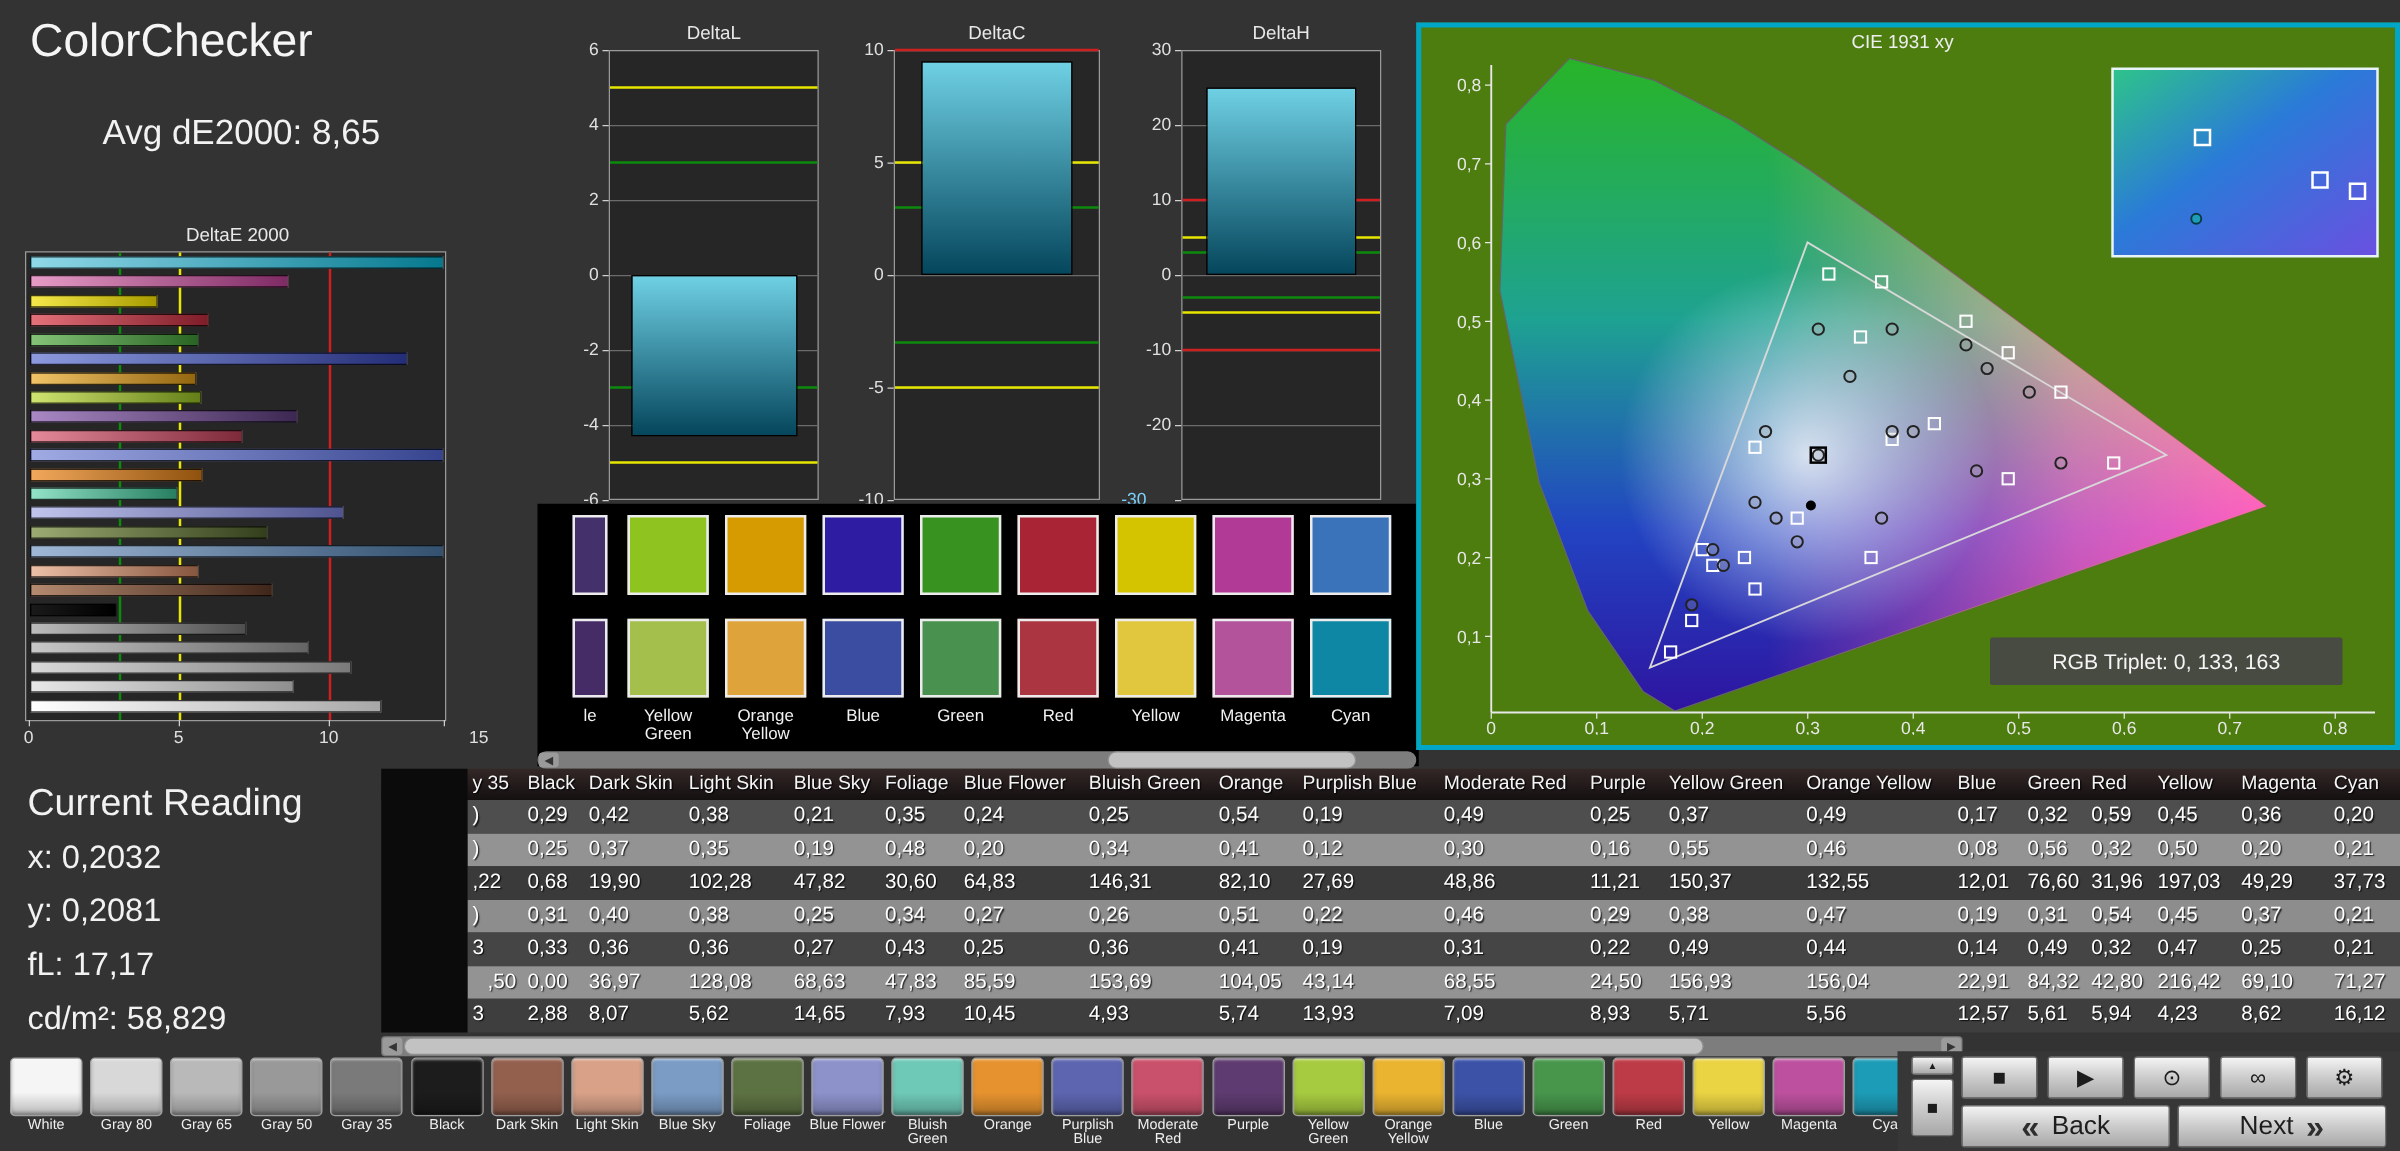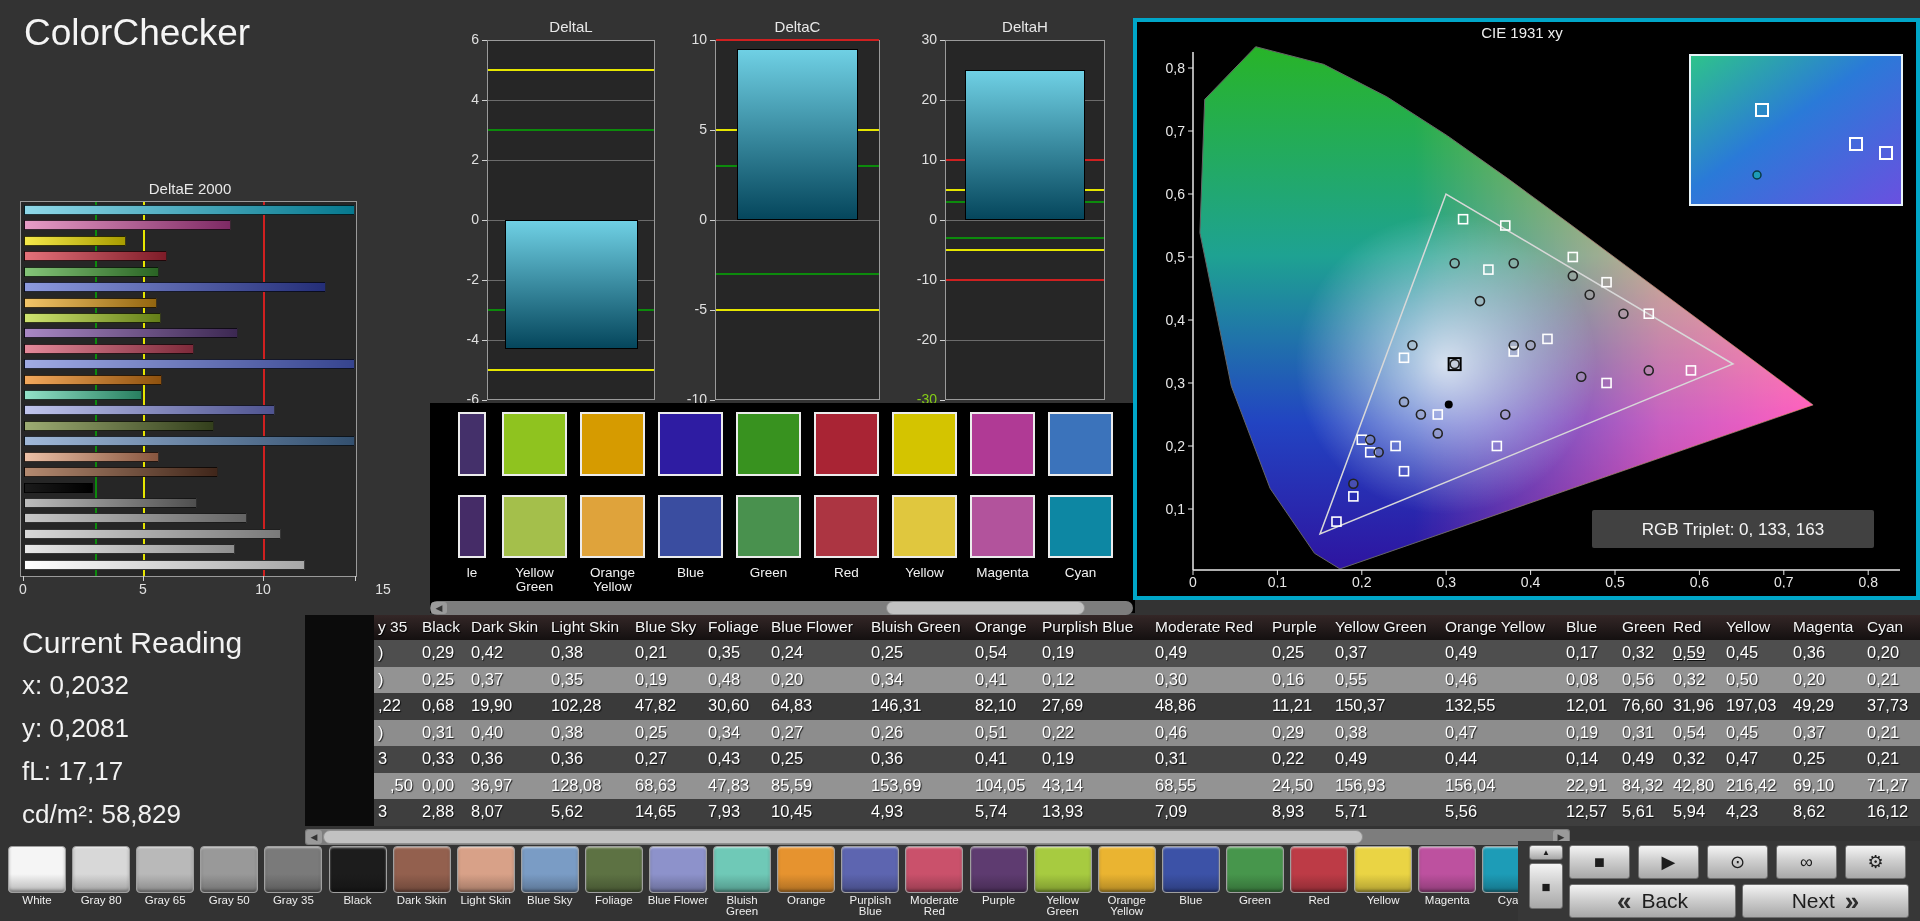--- a/index.html
+++ b/index.html
@@ -18,28 +18,29 @@
   .td{font-size:16.5px;color:#ffffff;white-space:nowrap;text-shadow:1px 1px 1px rgba(0,0,0,.8);}
   .swatch{box-sizing:border-box;border:2px solid #ececec;}
   .sw-label{font-size:13.5px;color:#f2f2f2;text-align:center;line-height:14px;}
   .tile{box-sizing:border-box;border:1px solid #9f9f9f;border-radius:4px;
         box-shadow:inset 0 1px 2px rgba(255,255,255,.55), inset 0 -2px 3px rgba(0,0,0,.35);}
   .tile-label{font-size:11.5px;color:#efefef;text-align:center;line-height:11px;}
   .btn{background:linear-gradient(to bottom,#f4f4f4,#cfcfcf 45%,#a8a8a8);border:1px solid #6e6e6e;
        border-radius:3px;box-sizing:border-box;color:#1d1d1d;text-align:center;cursor:default;}
   .navbtn{font-size:21px;display:flex;align-items:center;justify-content:center;gap:10px;}
   .chev{font-size:26px;color:#2e2e2e;font-weight:bold;line-height:20px;}
-  #cie-panel{left:1133px;top:18px;width:779px;height:574px;border:4px solid #00a6c8;background:#000000;box-sizing:content-box;}
+  #cie-panel{left:1133px;top:18px;width:779px;height:574px;border:4px solid #00a6c8;background:#4d7c0f;box-sizing:content-box;}
   text{font-family:"Liberation Sans","DejaVu Sans",sans-serif;}
 </style>
 </head>
 <body>
 
 <div id="app">
   <div class="abs page-title">ColorChecker</div>
+  <div class="abs avg">Avg dE2000: 8,65</div>
 
   <div id="deltaE" class="abs">
       <div class="abs" style="left: 120px; top: 180px; width: 140px; font-size: 15px; text-align: center; color: rgb(232, 232, 232);">DeltaE 2000</div>
       <div class="abs" style="left: 20px; top: 201px; width: 337px; height: 376px; border: 1px solid rgb(154, 154, 154); background: rgb(38, 38, 38); box-sizing: border-box;"></div>
       <div class="abs" style="left: 95px; top: 202px; width: 2px; height: 374px; background: rgb(12, 138, 12);"></div>
       <div class="abs" style="left: 143px; top: 202px; width: 2px; height: 374px; background: rgb(230, 230, 0);"></div>
       <div class="abs" style="left: 263px; top: 202px; width: 2px; height: 374px; background: rgb(207, 32, 32);"></div>
       <div class="abs" style="left: 24px; top: 205px; width: 331px; height: 10px; background: linear-gradient(to right, rgb(143, 216, 232), rgb(6, 121, 143)); border: 1px solid rgba(0, 0, 0, 0.75); box-sizing: border-box;"></div>
       <div class="abs" style="left: 24px; top: 220.42px; width: 206.88px; height: 10px; background: linear-gradient(to right, rgb(231, 156, 198), rgb(126, 42, 100)); border: 1px solid rgba(0, 0, 0, 0.75); box-sizing: border-box;"></div>
       <div class="abs" style="left: 24px; top: 235.84px; width: 101.52px; height: 10px; background: linear-gradient(to right, rgb(244, 232, 74), rgb(168, 156, 0)); border: 1px solid rgba(0, 0, 0, 0.75); box-sizing: border-box;"></div>
@@ -134,21 +135,21 @@
       <div class="abs" style="left: 946px; top: 220px; width: 158px; height: 1px; background: rgb(107, 107, 107);"></div>
       <div class="abs" style="left: 940px; top: 220px; width: 5px; height: 1px; background: rgb(207, 207, 207);"></div>
       <div class="abs" style="left: 897px; top: 211px; width: 40px; text-align: right; font-size: 14px; color: rgb(224, 224, 224);">0</div>
       <div class="abs" style="left: 946px; top: 280px; width: 158px; height: 1px; background: rgb(107, 107, 107);"></div>
       <div class="abs" style="left: 940px; top: 280px; width: 5px; height: 1px; background: rgb(207, 207, 207);"></div>
       <div class="abs" style="left: 897px; top: 271px; width: 40px; text-align: right; font-size: 14px; color: rgb(224, 224, 224);">-10</div>
       <div class="abs" style="left: 946px; top: 340px; width: 158px; height: 1px; background: rgb(107, 107, 107);"></div>
       <div class="abs" style="left: 940px; top: 340px; width: 5px; height: 1px; background: rgb(207, 207, 207);"></div>
       <div class="abs" style="left: 897px; top: 331px; width: 40px; text-align: right; font-size: 14px; color: rgb(224, 224, 224);">-20</div>
       <div class="abs" style="left: 940px; top: 400px; width: 5px; height: 1px; background: rgb(207, 207, 207);"></div>
-      <div class="abs" style="left: 897px; top: 391px; width: 40px; text-align: right; font-size: 14px; color: #84cc16;">-30</div>
+      <div class="abs" style="left: 897px; top: 391px; width: 40px; text-align: left; font-size: 14px; color: #7dd3fc;">-30</div>
       <div class="abs" style="left: 946px; top: 201px; width: 158px; height: 2px; background: rgb(12, 138, 12);"></div>
       <div class="abs" style="left: 946px; top: 237px; width: 158px; height: 2px; background: rgb(12, 138, 12);"></div>
       <div class="abs" style="left: 946px; top: 189px; width: 158px; height: 2px; background: rgb(230, 230, 0);"></div>
       <div class="abs" style="left: 946px; top: 249px; width: 158px; height: 2px; background: rgb(230, 230, 0);"></div>
       <div class="abs" style="left: 946px; top: 159px; width: 158px; height: 2px; background: rgb(207, 32, 32);"></div>
       <div class="abs" style="left: 946px; top: 279px; width: 158px; height: 2px; background: rgb(207, 32, 32);"></div>
       <div class="abs" style="left: 965px; top: 70px; width: 120px; height: 150px; background: linear-gradient(rgb(111, 208, 228), rgb(5, 70, 92)); border: 1px solid rgb(0, 0, 0); box-sizing: border-box;"></div>
     </div>
 
   <div class="abs cr-title">Current Reading</div>
@@ -225,21 +226,21 @@
       <div class="abs td" style="left: 771px; top: 643px;">0,24</div>
       <div class="abs td" style="left: 871px; top: 643px;">0,25</div>
       <div class="abs td" style="left: 975px; top: 643px;">0,54</div>
       <div class="abs td" style="left: 1042px; top: 643px;">0,19</div>
       <div class="abs td" style="left: 1155px; top: 643px;">0,49</div>
       <div class="abs td" style="left: 1272px; top: 643px;">0,25</div>
       <div class="abs td" style="left: 1335px; top: 643px;">0,37</div>
       <div class="abs td" style="left: 1445px; top: 643px;">0,49</div>
       <div class="abs td" style="left: 1566px; top: 643px;">0,17</div>
       <div class="abs td" style="left: 1622px; top: 643px;">0,32</div>
-      <div class="abs td" style="left: 1673px; top: 643px; text-decoration: underline;">0,59</div>
+      <div class="abs td" style="left: 1673px; top: 643px;">0,59</div>
       <div class="abs td" style="left: 1726px; top: 643px;">0,45</div>
       <div class="abs td" style="left: 1793px; top: 643px;">0,36</div>
       <div class="abs td" style="left: 1867px; top: 643px;">0,20</div>
       <div class="abs" style="left: 374px; top: 666.5px; width: 1546px; height: 26.5px; background: rgb(147, 147, 147);"></div>
       <div class="abs td" style="left: 378px; top: 669.5px;">)</div>
       <div class="abs td" style="left: 422px; top: 669.5px;">0,25</div>
       <div class="abs td" style="left: 471px; top: 669.5px;">0,37</div>
       <div class="abs td" style="left: 551px; top: 669.5px;">0,35</div>
       <div class="abs td" style="left: 635px; top: 669.5px;">0,19</div>
       <div class="abs td" style="left: 708px; top: 669.5px;">0,48</div>

